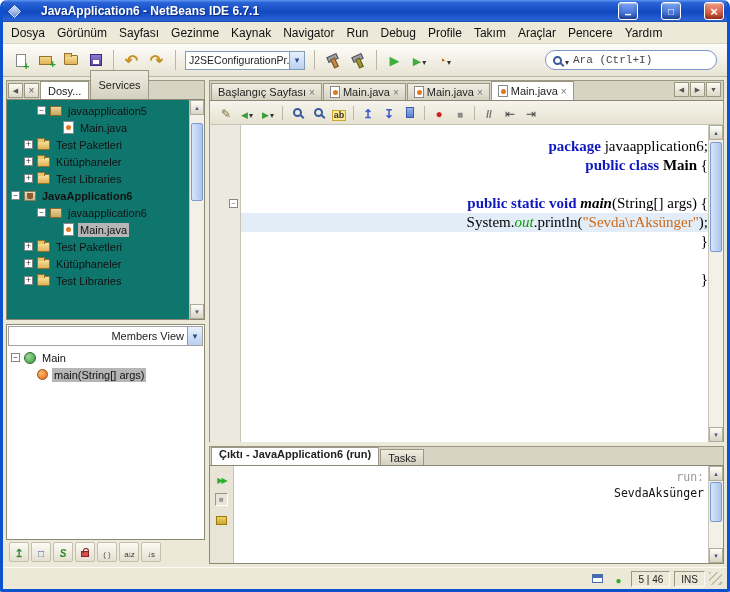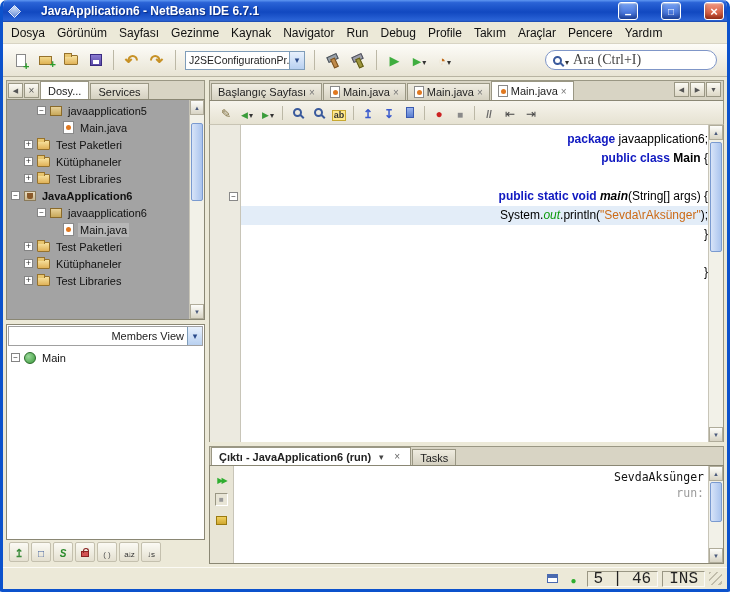--- a/index.html
+++ b/index.html
@@ -29,21 +29,21 @@
   .tspacer{flex:1;}
   .ibtn{display:inline-flex;align-items:center;justify-content:center;min-width:23px;height:23px;border:1px solid transparent;border-radius:2px;}
   .ig{display:inline-block;position:relative;vertical-align:middle;line-height:normal;}
   .mini-arrow::before{content:"▾";font-size:8px;color:#333;margin-left:1px;}
   .combo{display:inline-flex;align-items:center;width:120px;height:19px;background:#fff;border:1px solid #7f9db9;margin:0 2px;}
   .combo-label{flex:1;font-size:10.5px;color:#222;padding:0 3px;white-space:nowrap;overflow:hidden;}
   .combo-arrow{width:15px;height:100%;flex:none;display:flex;align-items:center;justify-content:center;
     background:linear-gradient(#e8f1fd,#b8d0f0);border-left:1px solid #7f9db9;}
   .combo-arrow::before{content:"▾";font-size:9px;color:#2a4a8a;}
   .searchbox{display:flex;align-items:center;gap:2px;width:172px;height:20px;background:#fff;border:1px solid #7f96c8;border-radius:10px;padding:0 7px;margin-right:4px;}
-  .search-input{border:none;outline:none;background:transparent;flex:1;font-size:14px;color:#333;font-family:Liberation Serif, serif;min-width:0;}
+  .search-input{border:none;outline:none;background:transparent;flex:1;font-size:11px;color:#333;font-family:Liberation Mono, monospace;min-width:0;}
   .search-input::placeholder{color:#444;opacity:1;}
   
   .g-page-plus{width:10px;height:13px;background:#fff;border:1px solid #888;}
   .g-page-plus::after,.g-project-plus::after{content:"+";position:absolute;right:-5px;bottom:-6px;color:#2a9c2a;font-weight:bold;font-size:11px;}
   .g-project-plus{width:13px;height:9px;background:linear-gradient(#f2d98c,#dfb253);border:1px solid #96722c;}
   .g-open-folder{width:14px;height:10px;background:linear-gradient(#f8e3a0,#e0b258);border:1px solid #96722c;border-radius:1px;}
   .g-open-folder::before{content:"";position:absolute;top:-3px;left:-1px;width:6px;height:3px;background:#e8c670;border:1px solid #96722c;border-bottom:none;}
   .g-save{width:12px;height:12px;background:linear-gradient(#8a7ad0,#5a4aa8);border:1px solid #3a2a80;}
   .g-save::after{content:"";position:absolute;left:2px;bottom:1px;width:6px;height:4px;background:#fff;}
   .g-undo::before{content:"↶";color:#c79125;font-size:16px;font-weight:bold;}
@@ -90,23 +90,23 @@
   .hsplit{width:4px;flex:none;}
   .right-col{flex:1;display:flex;flex-direction:column;min-width:0;min-height:0;}
   
   .projects-panel{height:240px;flex:none;display:flex;flex-direction:column;}
   .ptabs{height:19px;flex:none;display:flex;align-items:flex-end;background:#d8d4c4;border:1px solid #9a9784;border-bottom:none;padding:0 1px;}
   .tab-ctrl{width:15px;height:15px;flex:none;border:1px solid #9a9784;background:linear-gradient(#fbfaf4,#ddd8c6);display:inline-flex;align-items:center;justify-content:center;margin:0 1px 1px 0;}
   .ct-left::before{content:"◀";font-size:7px;color:#555;}
   .ct-right::before{content:"▶";font-size:7px;color:#555;}
   .ct-dd::before{content:"▼";font-size:7px;color:#555;}
   .ct-x::before{content:"×";font-size:10px;color:#555;}
-  .ptab{display:flex;align-items:center;height:16px;padding:0 7px;font-size:11px;color:#222;background:linear-gradient(#efece0,#d4d0c0);border:1px solid #9a9784;border-bottom:none;margin-right:1px;}
+  .ptab{display:flex;align-items:center;height:29px;padding:0 7px;font-size:11px;color:#222;background:linear-gradient(#efece0,#d4d0c0);border:1px solid #9a9784;border-bottom:none;margin-right:1px;}
   .ptab.active{background:#fff;height:18px;}
-  .ptree-wrap{flex:1;display:flex;border:1px solid #8a8774;background:#a3a3a3;min-height:0;}
+  .ptree-wrap{flex:1;display:flex;border:1px solid #8a8774;background:#0f766e;min-height:0;}
   .tree-body{flex:1;overflow:hidden;padding-top:2px;min-width:0;}
   .tree-row{display:flex;align-items:center;height:17px;font-size:11px;gap:4px;white-space:nowrap;}
   .tree-label{padding:1px 2px;color:#111;}
   .tree-label.b{font-weight:bold;}
   .tree-row.sel .tree-label{background:#b6b6b6;}
   .tgl{width:9px;height:9px;flex:none;border:1px solid #848484;background:#fff;font-size:9px;line-height:7px;text-align:center;color:#333;}
   .tgl.plus::before{content:"+";}
   .tgl.minus::before{content:"−";font-size:8px;}
   .tgl.none{visibility:hidden;}
   .icn{flex:none;position:relative;display:inline-block;}
@@ -148,54 +148,54 @@
   .etab-x::before{content:"×";color:#777;font-size:10px;}
   .etab-ctrls{flex:none;display:flex;align-items:center;padding-bottom:2px;}
   
   .editor-toolbar{height:24px;flex:none;display:flex;align-items:center;gap:1px;background:linear-gradient(#f6f4ec,#e6e2d2);
     border-left:1px solid #9a9784;border-right:1px solid #9a9784;border-bottom:1px solid #c8c4b4;padding:0 6px;}
   .editor-toolbar .ibtn{min-width:20px;height:19px;}
   .editor-toolbar .tsep{height:14px;margin:0 3px;}
   
   .editor-wrap{flex:1;display:flex;min-height:0;border-left:1px solid #9a9784;border-right:1px solid #9a9784;}
   .editor{flex:1;min-width:0;background:linear-gradient(to right,#eceae0 0,#eceae0 30px,#c8c5b8 30px,#c8c5b8 31px,#fff 31px);
-    font-family:Liberation Sans, sans-serif;font-size:12px;line-height:19px;overflow:hidden;padding-top:5px;}
+    font-family:Liberation Serif, serif;font-size:15px;line-height:19px;overflow:hidden;padding-top:12px;}
   .code-row{display:flex;height:19px;}
   .gcell{width:31px;flex:none;position:relative;}
   .fold{position:absolute;right:3px;top:5px;width:9px;height:9px;border:1px solid #888;background:#fff;font-size:8px;line-height:7px;text-align:center;color:#333;}
   .fold::before{content:"−";}
   .ccell{flex:1;white-space:pre;padding-left:8px;min-width:0;}
   .ccell.hl{background:#e3edf8;}
   .tok-kw{color:#0f18c0;font-weight:bold;}
   .tok-pl{color:#000;}
   .tok-bold{font-weight:bold;}
   .tok-method{font-weight:bold;font-style:italic;}
   .tok-field{color:#0a9a0a;font-style:italic;}
   .tok-str{color:#cc6a16;}
   
   .osplit{height:4px;flex:none;}
   .output-panel{height:118px;flex:none;display:flex;flex-direction:column;min-height:0;}
   .otabs{height:19px;flex:none;display:flex;align-items:flex-end;background:#d8d4c4;border:1px solid #9a9784;border-bottom:none;padding:0 1px;}
   .otab{display:flex;align-items:center;gap:4px;height:16px;padding:0 7px;font-size:11px;color:#222;
     background:linear-gradient(#efece0,#d4d0c0);border:1px solid #9a9784;border-bottom:none;margin-right:1px;white-space:nowrap;}
-  .otab.active{background:#fff;height:18px;font-weight:bold;}
+  .otab.active{background:#fff;height:18px;font-weight:bold;flex-direction:column;}
   .otab-btn{display:inline-flex;align-items:center;justify-content:center;width:12px;height:12px;font-weight:normal;}
   .ob-dd::before{content:"▾";font-size:9px;color:#444;}
   .ob-x::before{content:"×";font-size:10px;color:#666;}
   .output-body{flex:1;display:flex;border:1px solid #8a8774;background:#fff;min-height:0;}
   .output-side{width:24px;flex:none;background:#e8e5d6;border-right:1px solid #c8c5b8;display:flex;flex-direction:column;align-items:center;padding-top:3px;gap:3px;}
   .output-side .ibtn{min-width:18px;height:18px;}
   .output-text{flex:1;min-width:0;padding:3px 4px;overflow:hidden;}
   .out-line{font-family:"DejaVu Sans Mono",monospace;font-size:11.5px;line-height:16px;white-space:pre;}
   
   .statusbar{height:22px;flex:none;display:flex;align-items:center;justify-content:flex-end;gap:4px;padding:0 5px;
     background:#ece9d8;border-top:1px solid #fbfaf4;}
   .statusbar-icons{display:flex;align-items:center;gap:3px;}
   .statusbar-icons .ibtn{min-width:18px;height:18px;}
-  .sunken{border:1px solid;border-color:#9a9784 #fbfaf6 #fbfaf6 #9a9784;padding:1px 6px;font-size:16px;color:#222;height:16px;line-height:13px;white-space:nowrap;font-family:Liberation Mono, monospace;}
+  .sunken{border:1px solid;border-color:#9a9784 #fbfaf6 #fbfaf6 #9a9784;padding:1px 6px;font-size:10px;color:#222;height:16px;line-height:13px;white-space:nowrap;}
   .grip{width:13px;height:13px;background:repeating-linear-gradient(135deg,#c0bcaa 0 2px,transparent 2px 5px);}
 </style>
 </head>
 <body>
 
 <div class="window">
 
   <div class="titlebar">
     <span class="appcube"></span>
     <span class="tb-title">JavaApplication6 - NetBeans IDE 6.7.1</span>
@@ -362,20 +362,25 @@
         <div class="nav-combo">
           <span class="combo-label">Members View</span>
           <span class="combo-arrow"></span>
         </div>
         <div class="tree-body">
             <div class="tree-row" style="padding-left: 4px;">
               <span class="tgl minus"></span>
               <span class="icn i-class"></span>
               <span class="tree-label">Main</span>
             </div>
+            <div class="tree-row sel" style="padding-left: 17px;">
+              <span class="tgl none"></span>
+              <span class="icn i-method"></span>
+              <span class="tree-label">main(String[] args)</span>
+            </div>
           </div>
       </div>
       <div class="filter-bar">
           <span class="ibtn">
             <span class="ig g-inherited"></span>
           </span>
           <span class="ibtn">
             <span class="ig g-fields"></span>
           </span>
           <span class="ibtn">
@@ -540,22 +545,22 @@
                 <span class="ig g-rerun"></span>
               </span>
               <span class="ibtn">
                 <span class="ig g-stopbox"></span>
               </span>
               <span class="ibtn">
                 <span class="ig g-ant"></span>
               </span>
             </div>
           <div class="output-text">
+              <div class="out-line" style="color: rgb(154, 154, 154);">run:</div>
               <div class="out-line" style="color: rgb(17, 17, 17);">SevdaAksünger</div>
-              <div class="out-line" style="color: rgb(154, 154, 154);">run:</div>
             </div>
           <div class="sb">
             <span class="sb-btn sb-up"></span>
             <span class="sb-track">
               <span class="sb-thumb" style="top:1px;height:40px;"></span>
             </span>
             <span class="sb-btn sb-down"></span>
           </div>
         </div>
       </div>

